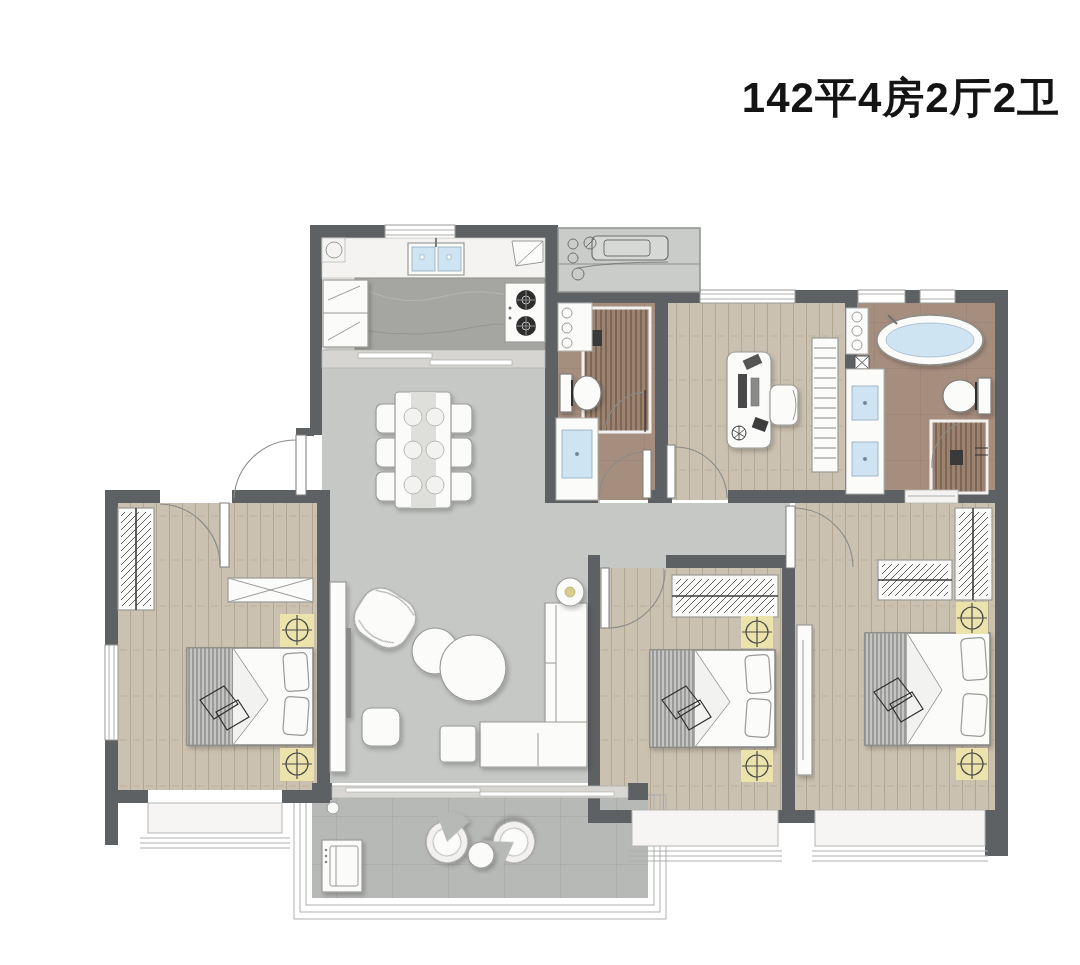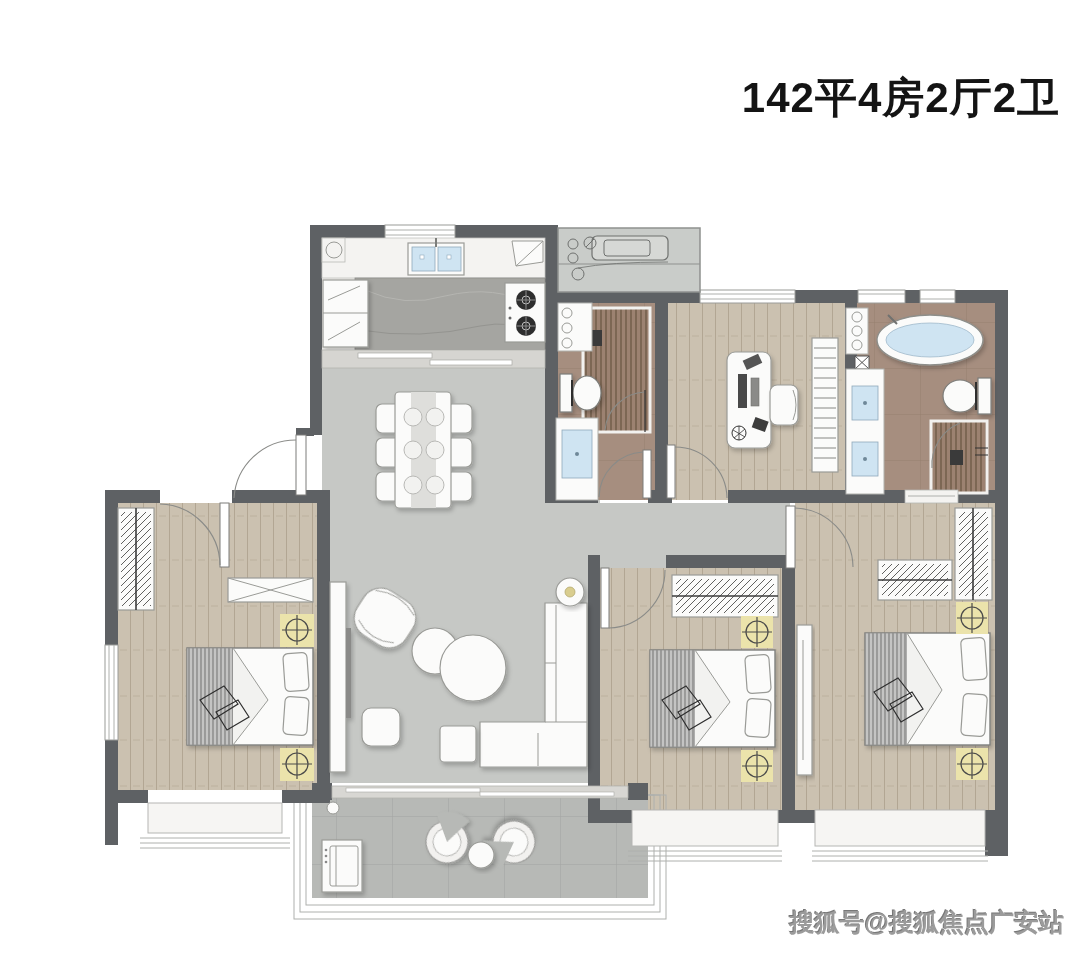--- a/index.html
+++ b/index.html
@@ -558,14 +558,13 @@
           <path d="M957,618 h30 M972,603 v30"></path>
         </g>
       <g>
           <circle cx="972" cy="764" r="11"></circle>
           <path d="M957,764 h30 M972,749 v30"></path>
         </g>
     </g>
   </svg>
 
   <div class="t-title">142平4房2厅2卫</div>
-  <div class="t-mark">搜狐号@搜狐焦点广安站</div>
 </div>
 
 </body></html>

